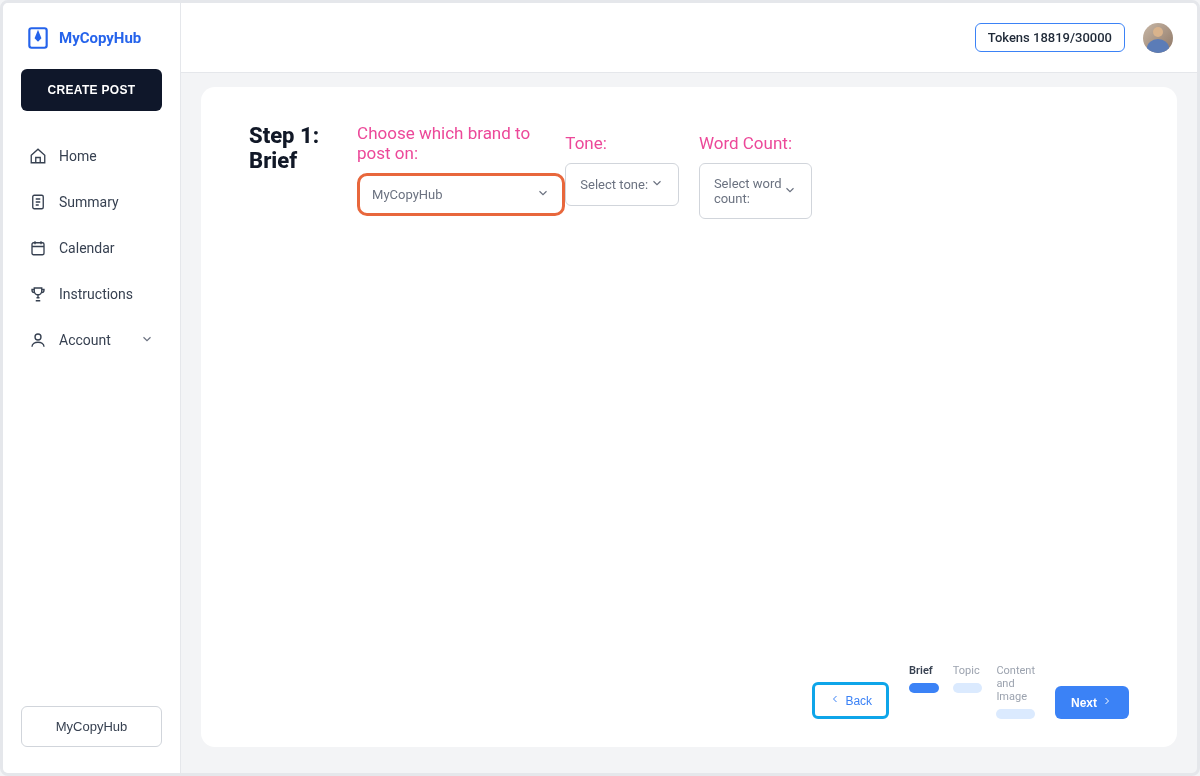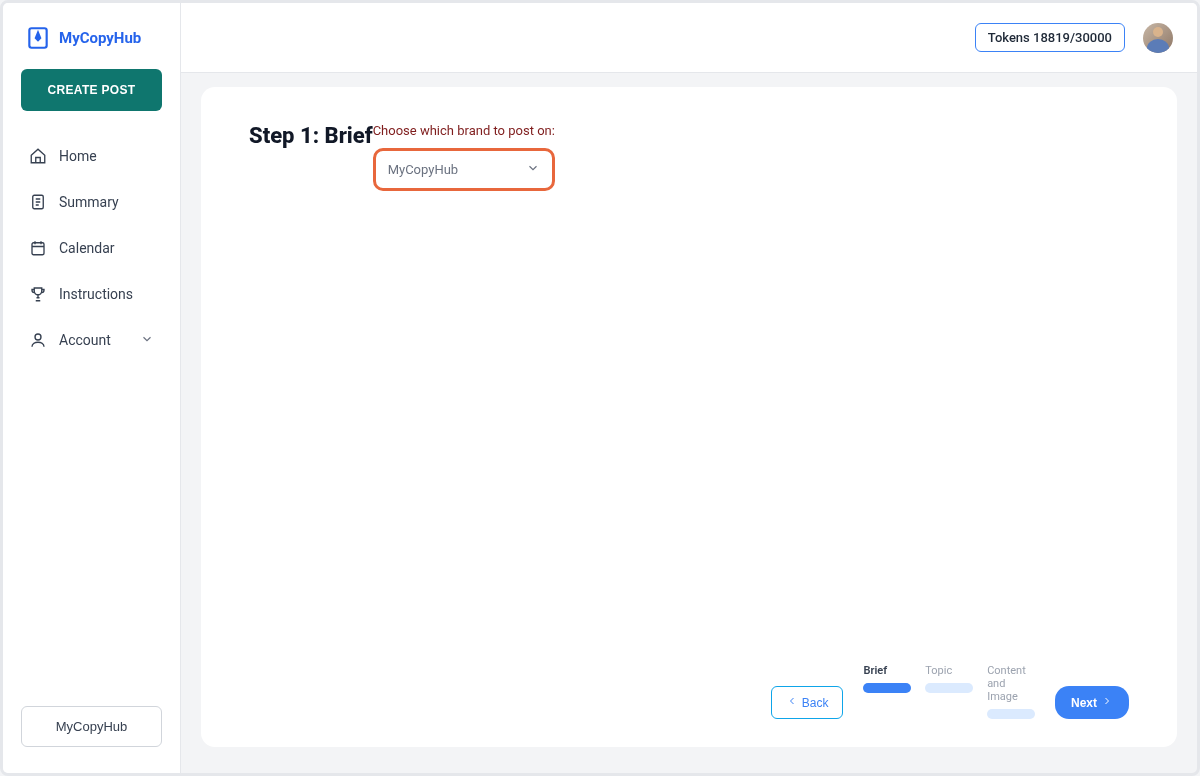--- a/index.html
+++ b/index.html
@@ -61,21 +61,21 @@
   border-right: 1px solid #e5e7eb;
   padding: 18px 0 0 0;
   display:flex;flex-direction:column;
 }
 .logo-row{display:flex;align-items:center;gap:8px;padding:4px 22px 18px;}
 .logo-mark{width:26px;height:26px;position:relative;}
 .logo-mark svg{width:26px;height:26px;}
 .logo-text{font-weight:700;color:#2563eb;font-size:15px;}
 .create-btn{
   margin: 0 18px 26px;
-  background:#0f766e;color:#fff;font-weight:700;font-size:12px;
+  background:#0f172a;color:#fff;font-weight:700;font-size:12px;
   text-transform:uppercase;border:none;border-radius:6px;
   padding:14px 0;cursor:pointer;letter-spacing:0.3px;
 }
 .nav{display:flex;flex-direction:column;gap:8px;padding:0 14px;}
 .nav-item{
   display:flex;align-items:center;gap:12px;
   padding:10px 12px;border-radius:6px;cursor:pointer;
   font-size:14px;color:#374151;
 }
 .nav-item .icon{width:18px;height:18px;flex-shrink:0;display:flex;align-items:center;justify-content:center;}
@@ -91,50 +91,50 @@
   position:absolute;top:58px;left:178px;right:0;bottom:0;
   padding:26px 20px;
 }
 .card{
   background:#fff;border-radius:14px;
   padding:36px 48px 28px;
   height:100%;
   display:flex;flex-direction:row;
 }
 .step-title{font-size:22px;font-weight:800;color:#111827;margin:0 0 18px;}
-.label{font-size:13px;color:#7f1d1d;margin-bottom:10px;display:block;}
+.label{font-size:17px;color:#ec4899;margin-bottom:10px;display:block;}
 .select, .textarea{
   width:100%;border:1px solid #d1d5db;border-radius:6px;
   background:#fff;font-size:13px;color:#6b7280;
   padding:12px 14px;font-family:inherit;
   display:flex;align-items:center;justify-content:space-between;
   cursor:pointer;
 }
 .select .chev{color:#6b7280;}
 .highlighted{border:3px solid #e8673c;border-radius:10px;padding:10px 12px;}
 .row{display:flex;gap:20px;margin-top:10px;}
 .col{flex:1;}
 .textarea{height:80px;resize:none;cursor:text;}
 .spacer{flex:1;}
 
 
 .wizard-footer{display:flex;align-items:flex-end;gap:20px;}
 .back-btn{
-  border:1px solid #0ea5e9;background:#fff;color:#3b82f6;
+  border:3px solid #0ea5e9;background:#fff;color:#3b82f6;
   font-size:12px;padding:8px 14px;border-radius:6px;cursor:pointer;
   display:flex;align-items:center;gap:4px;
 }
 .steps{flex:1;display:flex;gap:14px;}
 .step{flex:1;}
 .step-label{font-size:11px;color:#9ca3af;margin-bottom:6px;display:block;}
 .step.active .step-label{color:#374151;font-weight:600;}
 .bar{height:10px;border-radius:6px;background:#dbeafe;}
 .step.active .bar{background:#3b82f6;}
 .next-btn{
-  background:#3b82f6;color:#fff;border:none;border-radius:14px;
+  background:#3b82f6;color:#fff;border:none;border-radius:6px;
   font-size:12px;font-weight:600;padding:9px 16px;cursor:pointer;
   display:flex;align-items:center;gap:4px;
 }
 .field-block{margin-bottom:8px;}
 </style>
 </head>
 <body>
 
 <aside class="sidebar">
   <div class="logo-row">
@@ -222,20 +222,44 @@
       <div class="select highlighted">
         <span>MyCopyHub</span>
         <span class="chev">
           <svg viewBox="0 0 24 24" width="14" height="14" fill="none" stroke="#6b7280" stroke-width="2">
               <path d="M6 9l6 6 6-6"></path>
             </svg>
         </span>
       </div>
     </div>
 
+    <div class="row">
+      <div class="col field-block">
+        <label class="label">Tone:</label>
+        <div class="select">
+          <span>Select tone:</span>
+          <span class="chev">
+            <svg viewBox="0 0 24 24" width="14" height="14" fill="none" stroke="#6b7280" stroke-width="2">
+                <path d="M6 9l6 6 6-6"></path>
+              </svg>
+          </span>
+        </div>
+      </div>
+      <div class="col field-block">
+        <label class="label">Word Count:</label>
+        <div class="select">
+          <span>Select word count:</span>
+          <span class="chev">
+            <svg viewBox="0 0 24 24" width="14" height="14" fill="none" stroke="#6b7280" stroke-width="2">
+                <path d="M6 9l6 6 6-6"></path>
+              </svg>
+          </span>
+        </div>
+      </div>
+    </div>
 
 
     <div class="spacer"></div>
 
     <div class="wizard-footer">
       <button class="back-btn">
         <span>
           <svg viewBox="0 0 24 24" width="12" height="12" fill="none" stroke="#3b82f6" stroke-width="2">
               <path d="M15 6l-6 6 6 6"></path>
             </svg>

